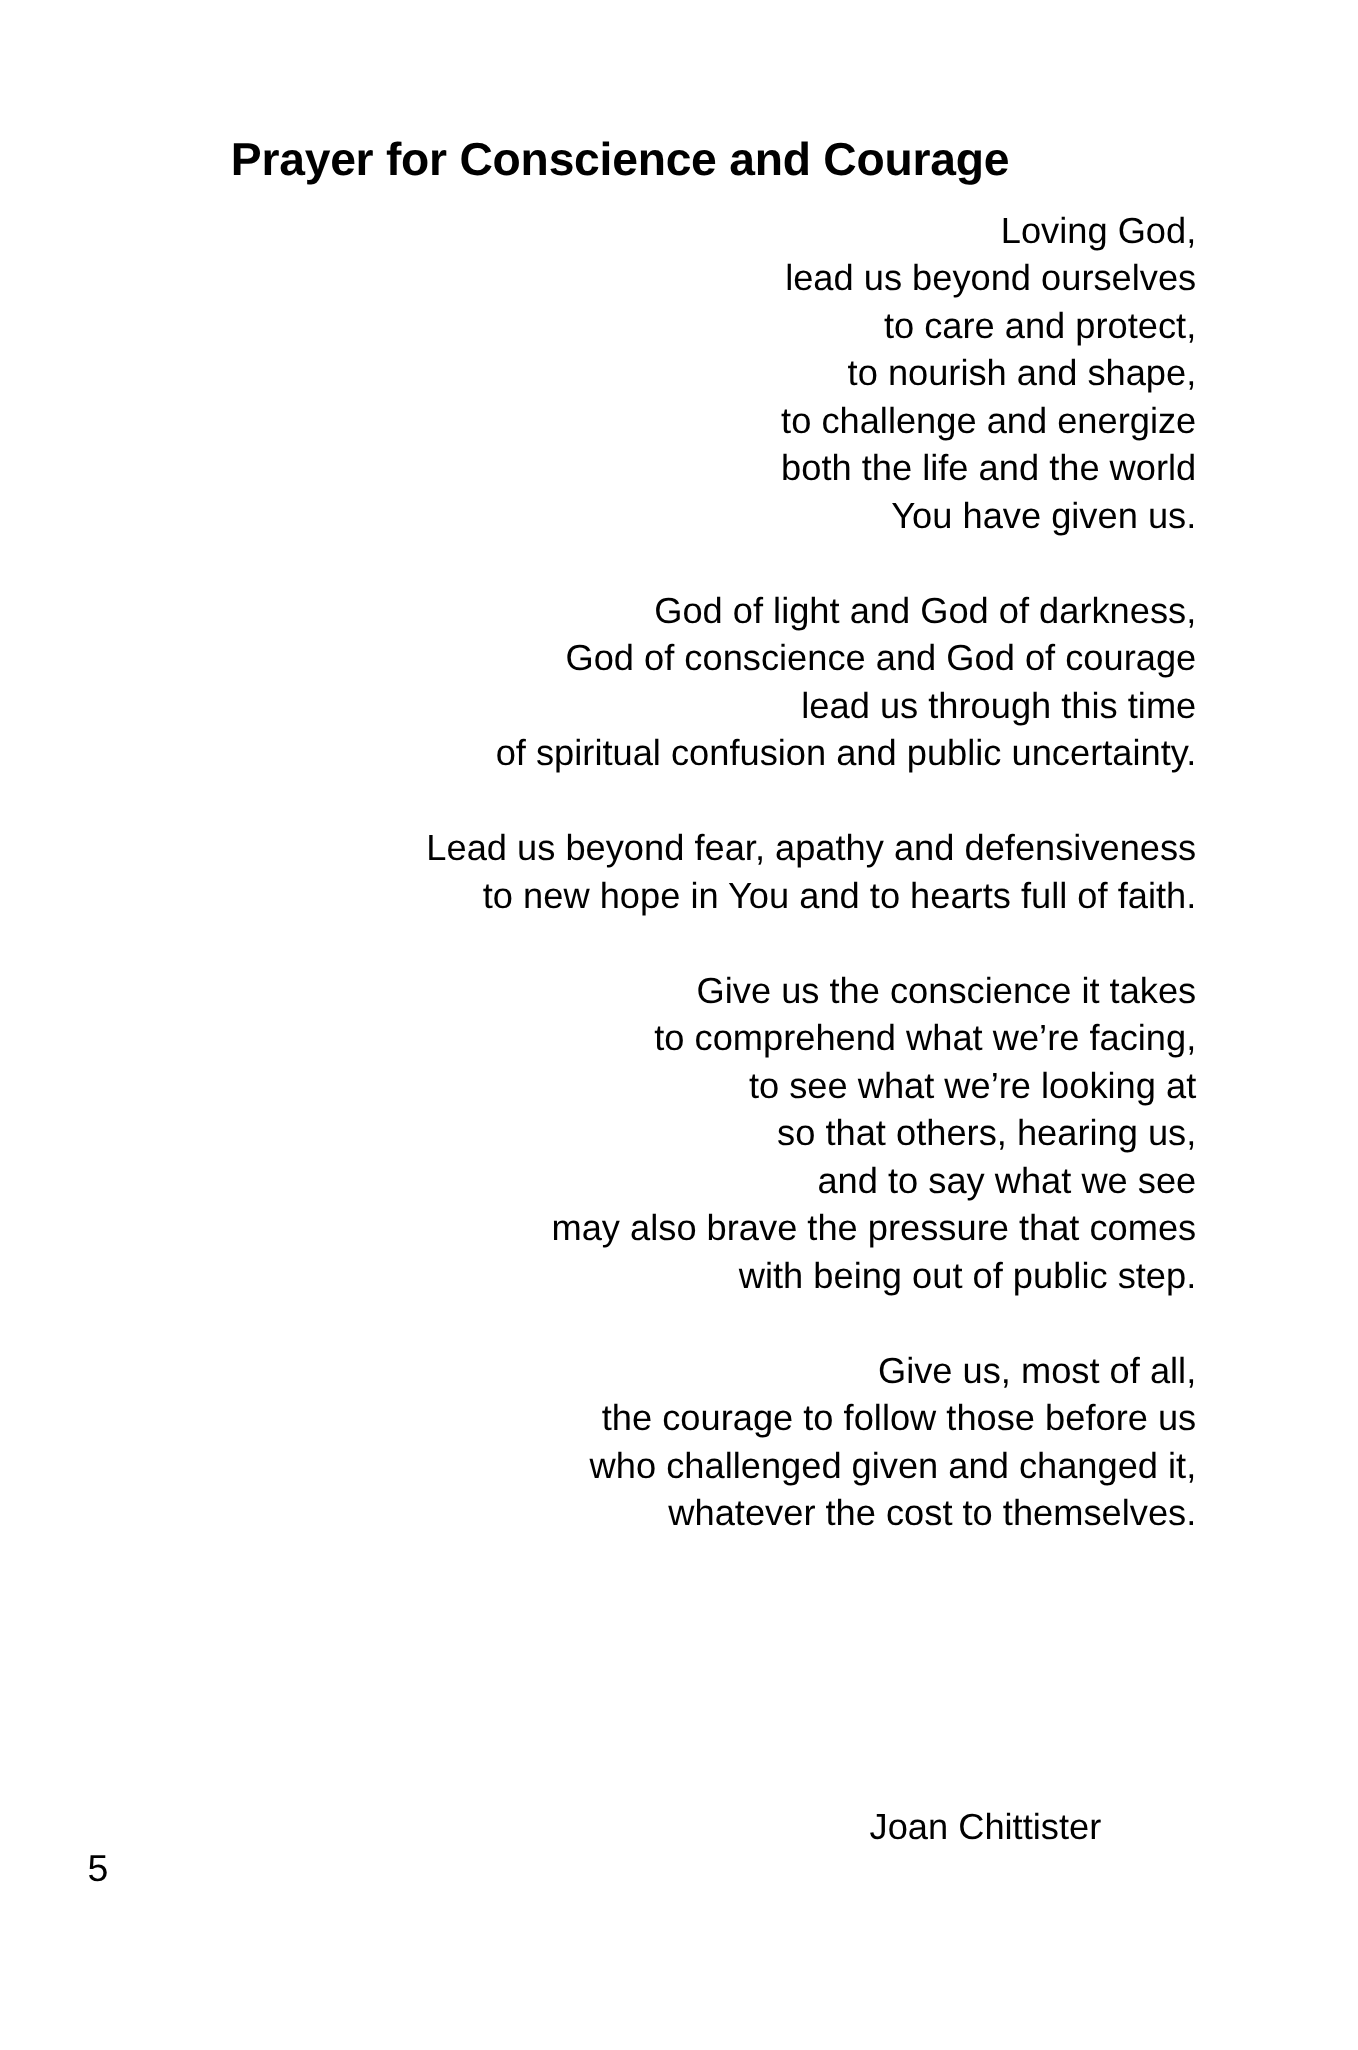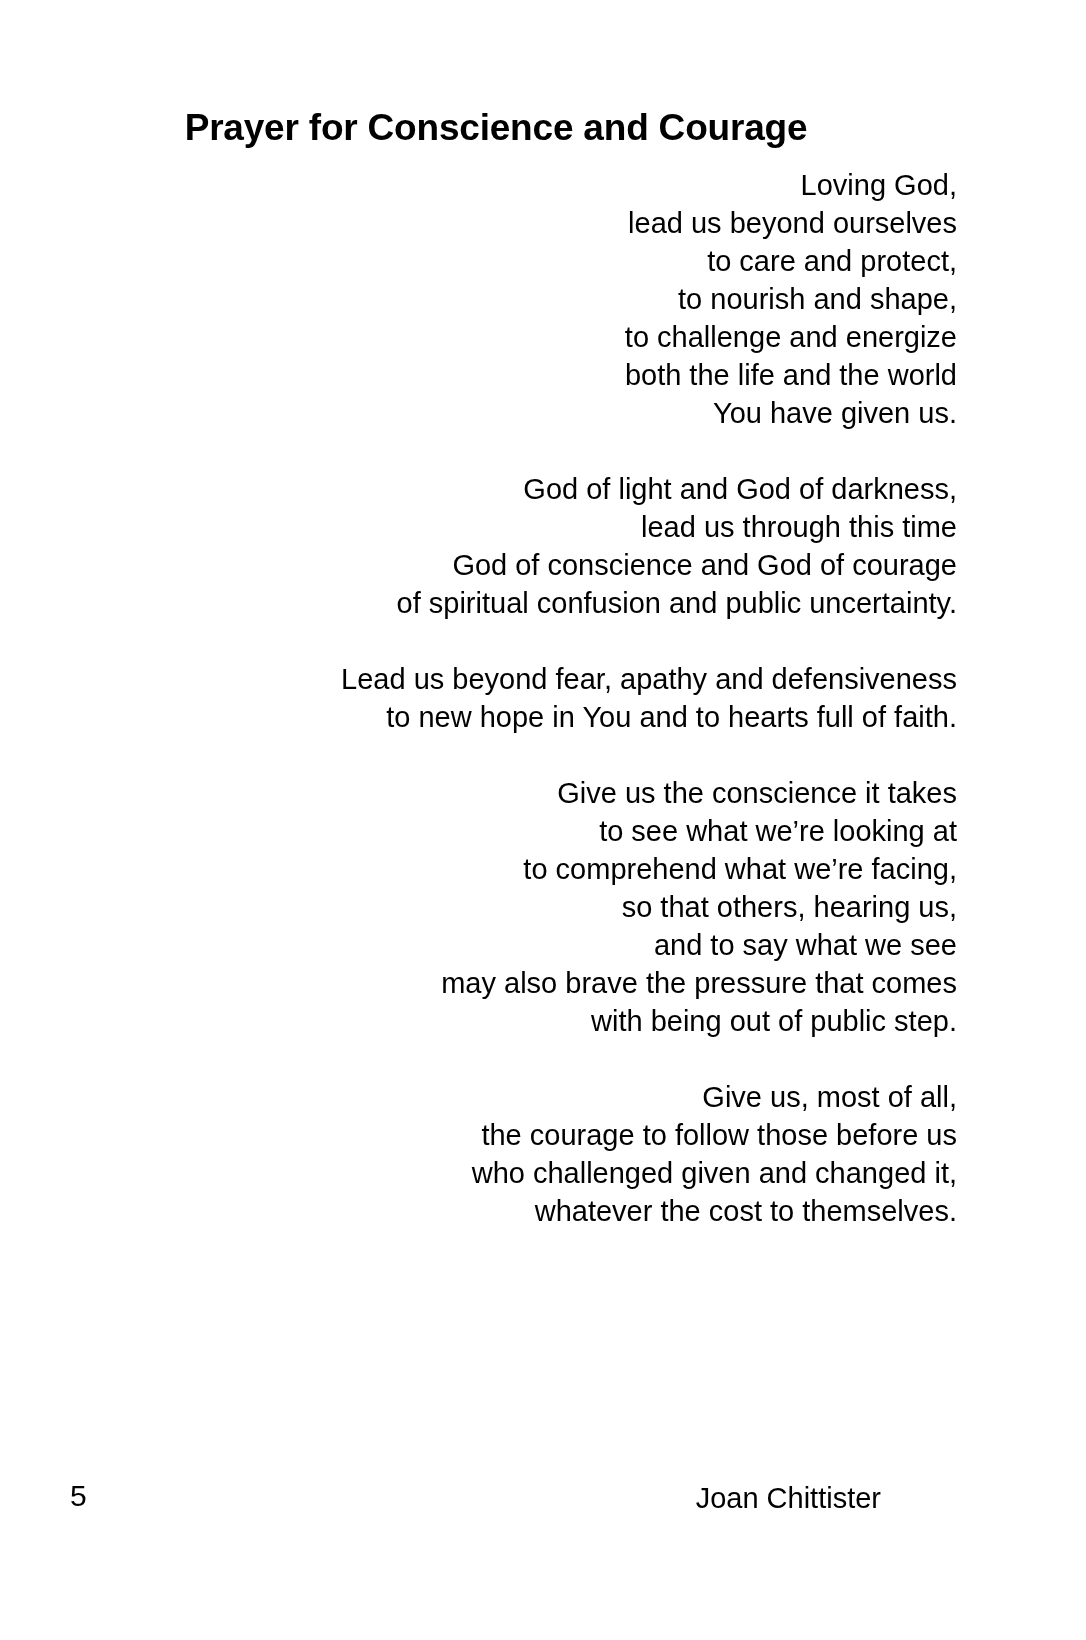--- a/index.html
+++ b/index.html
@@ -50,21 +50,20 @@
     color: #000000;
   }
   .attribution {
     position: absolute;
     right: 205px;
     top: 1443px;
     font-size: 29px;
     line-height: 38px;
     color: #000000;
     text-align: right;
-    margin-top: 36px;
   }
   .page-number {
     position: absolute;
     left: 70px;
     top: 1477px;
     font-size: 30px;
     line-height: 38px;
     color: #000000;
   }
 </style>
@@ -82,34 +81,34 @@
       <div class="line">lead us beyond ourselves</div>
       <div class="line">to care and protect,</div>
       <div class="line">to nourish and shape,</div>
       <div class="line">to challenge and energize</div>
       <div class="line">both the life and the world</div>
       <div class="line">You have given us.</div>
     </div>
 
     <div class="stanza">
       <div class="line">God of light and God of darkness,</div>
+      <div class="line">God of conscience and God of courage</div>
       <div class="line">lead us through this time</div>
-      <div class="line">God of conscience and God of courage</div>
       <div class="line">of spiritual confusion and public uncertainty.</div>
     </div>
 
     <div class="stanza">
       <div class="line">Lead us beyond fear, apathy and defensiveness</div>
       <div class="line">to new hope in You and to hearts full of faith.</div>
     </div>
 
     <div class="stanza">
       <div class="line">Give us the conscience it takes</div>
+      <div class="line">to comprehend what we’re facing,</div>
       <div class="line">to see what we’re looking at</div>
-      <div class="line">to comprehend what we’re facing,</div>
       <div class="line">so that others, hearing us,</div>
       <div class="line">and to say what we see</div>
       <div class="line">may also brave the pressure that comes</div>
       <div class="line">with being out of public step.</div>
     </div>
 
 
     <div class="stanza">
       <div class="line">Give us, most of all,</div>
       <div class="line">the courage to follow those before us</div>

